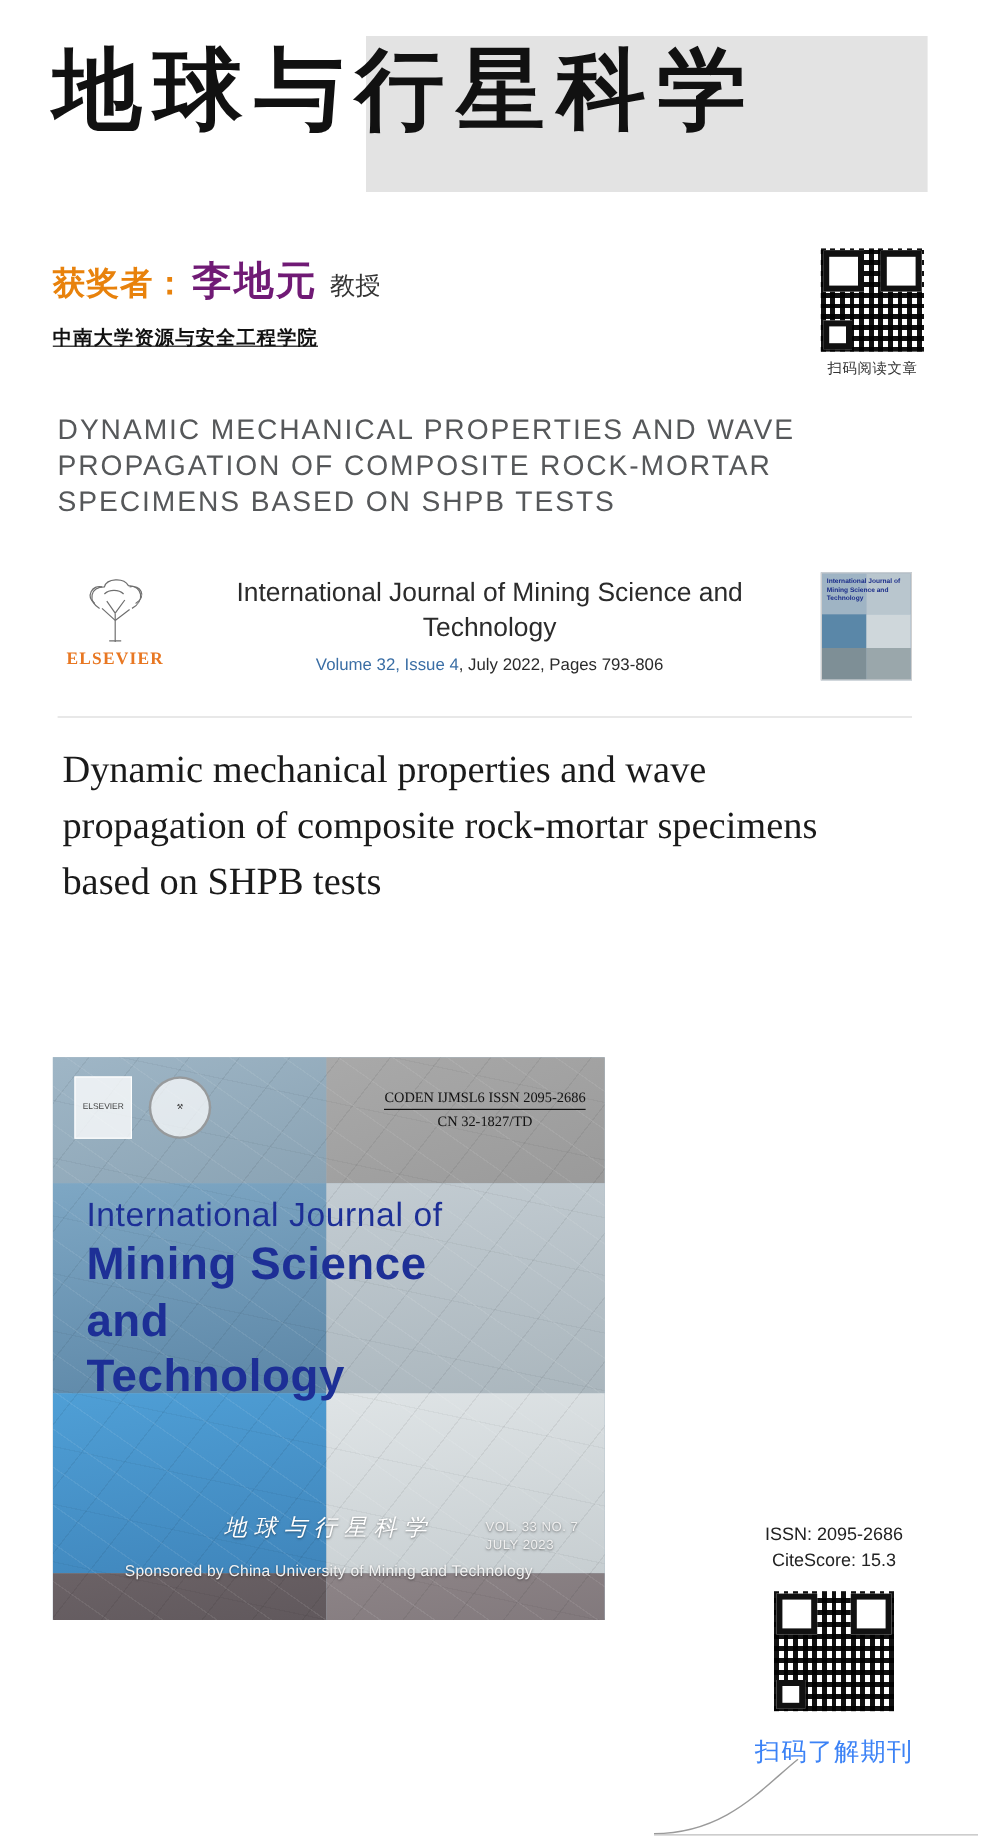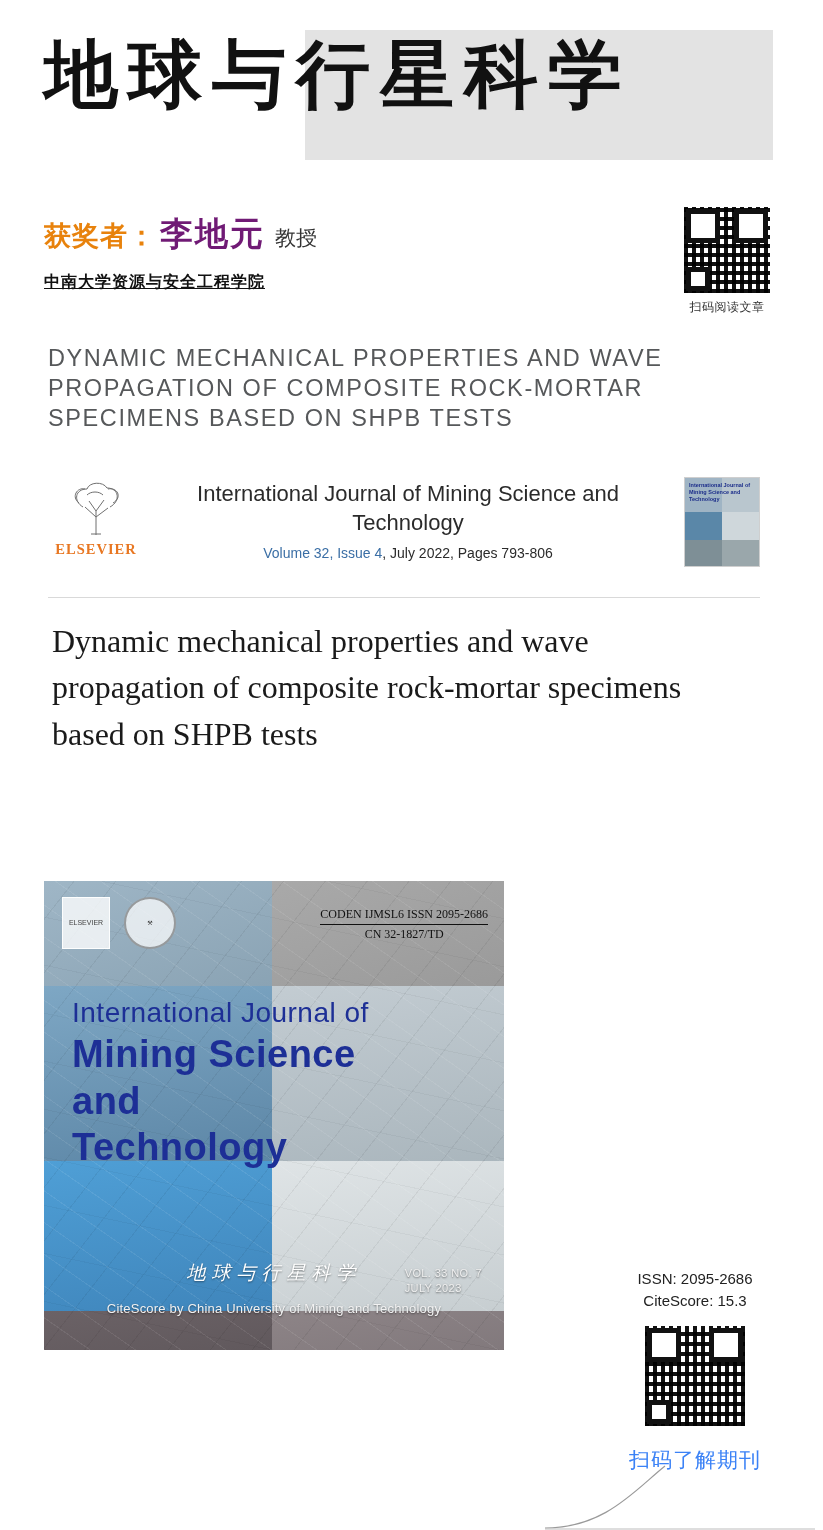--- a/index.html
+++ b/index.html
@@ -321,21 +321,21 @@
       <div class="ct-big">and</div>
       <div class="ct-big">Technology</div>
     </div>
 
     <div class="cover-vol">
       <div>VOL. 33 NO. 7</div>
       <div>JULY 2023</div>
     </div>
 
     <div class="cover-cn">地球与行星科学</div>
-    <div class="cover-sponsor">CiteScore by China University of Mining and Technology</div>
+    <div class="cover-sponsor">Sponsored by China University of Mining and Technology</div>
   </div>
 
   <div class="right-info">
     <div class="ri-line">ISSN: 2095-2686</div>
     <div class="ri-line">CiteScore: 15.3</div>
     <div class="qr qr-bottom">
         <span class="qr-bl"></span>
       </div>
     <div class="qr-caption-bottom">扫码了解期刊</div>
   </div>

